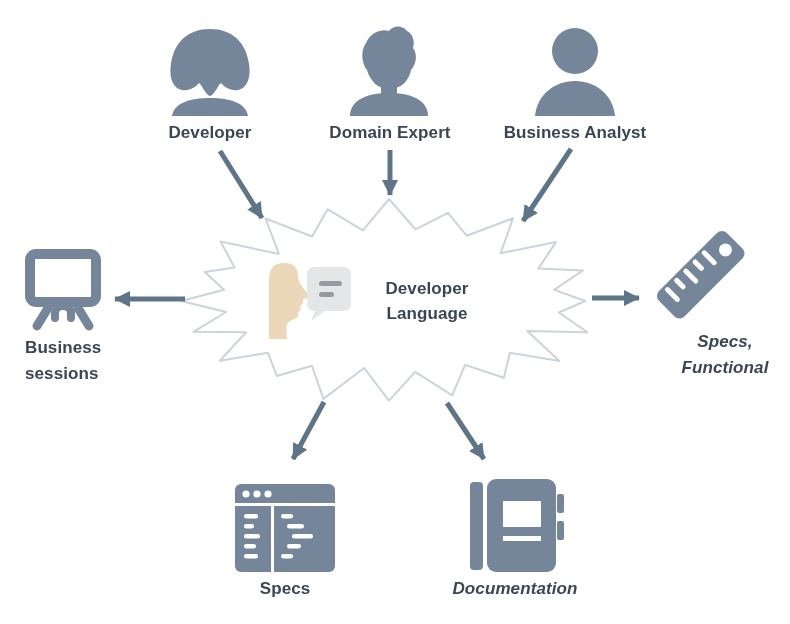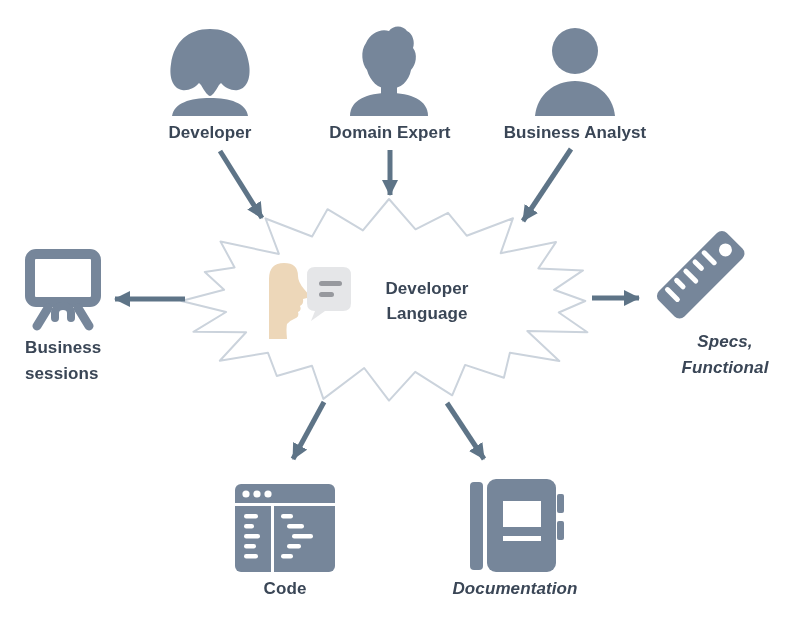--- a/index.html
+++ b/index.html
@@ -116,21 +116,21 @@
     <rect class="white" x="9" y="40" width="10" height="4.5" rx="2.2"></rect>
     <rect class="white" x="9" y="50" width="16" height="4.5" rx="2.2"></rect>
     <rect class="white" x="9" y="60" width="12" height="4.5" rx="2.2"></rect>
     <rect class="white" x="9" y="70" width="14" height="4.5" rx="2.2"></rect>
     <rect class="white" x="46" y="30" width="12" height="4.5" rx="2.2"></rect>
     <rect class="white" x="52" y="40" width="17" height="4.5" rx="2.2"></rect>
     <rect class="white" x="57" y="50" width="21" height="4.5" rx="2.2"></rect>
     <rect class="white" x="52" y="60" width="14" height="4.5" rx="2.2"></rect>
     <rect class="white" x="46" y="70" width="12" height="4.5" rx="2.2"></rect>
   </svg>
-  <div class="lbl center-text" style="left:235px;top:576px;width:100px;">Code</div>
+  <div class="lbl center-text" style="left:235px;top:576px;width:100px;">Specs</div>
 
   <svg class="abs" style="left:470px;top:479px;" width="94" height="94" viewBox="0 0 94 94">
     <rect class="ic" x="0" y="3" width="13" height="88" rx="4"></rect>
     <rect class="ic" x="17" y="0" width="69" height="93" rx="9"></rect>
     <rect class="white" x="33" y="22" width="38" height="26"></rect>
     <rect class="white" x="33" y="57" width="38" height="5"></rect>
     <rect class="ic" x="87" y="15" width="7" height="19" rx="2"></rect>
     <rect class="ic" x="87" y="42" width="7" height="19" rx="2"></rect>
   </svg>
   <div class="lbl center-text" style="left:450px;top:576px;width:130px;font-style:italic;">Documentation</div>

